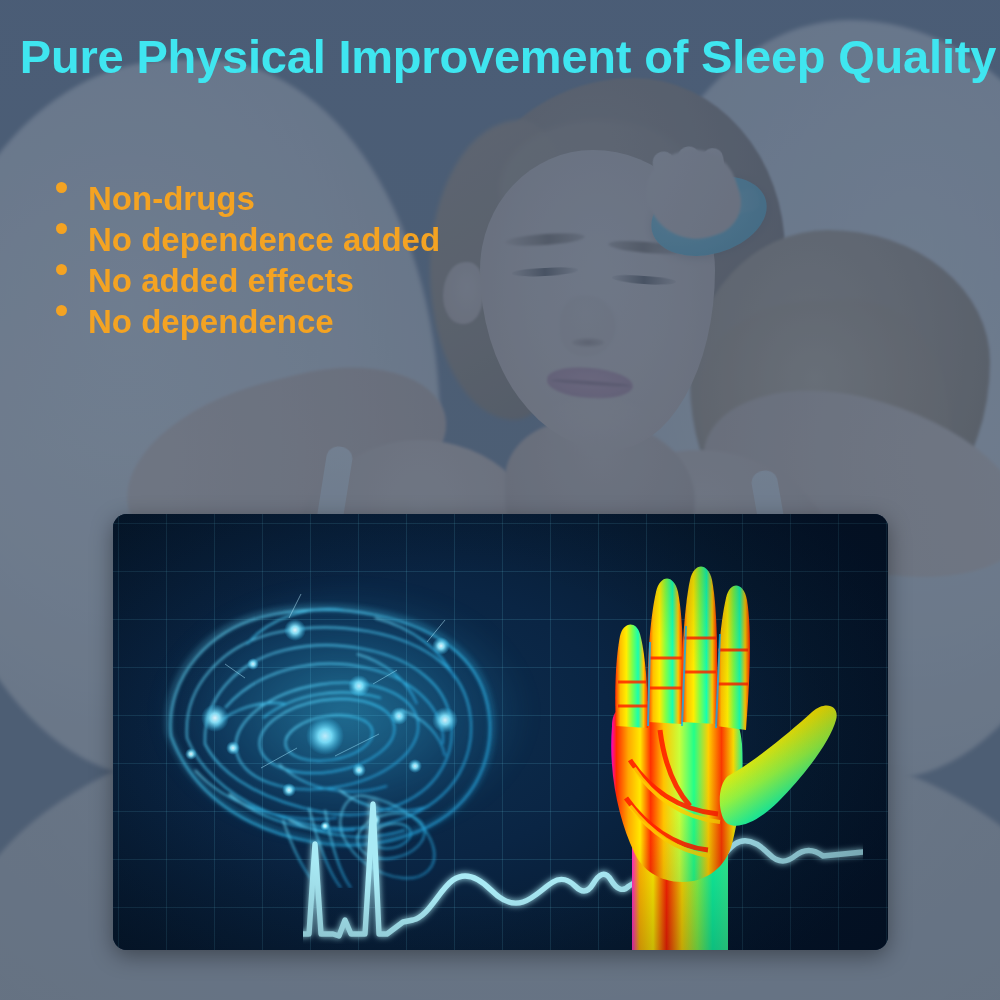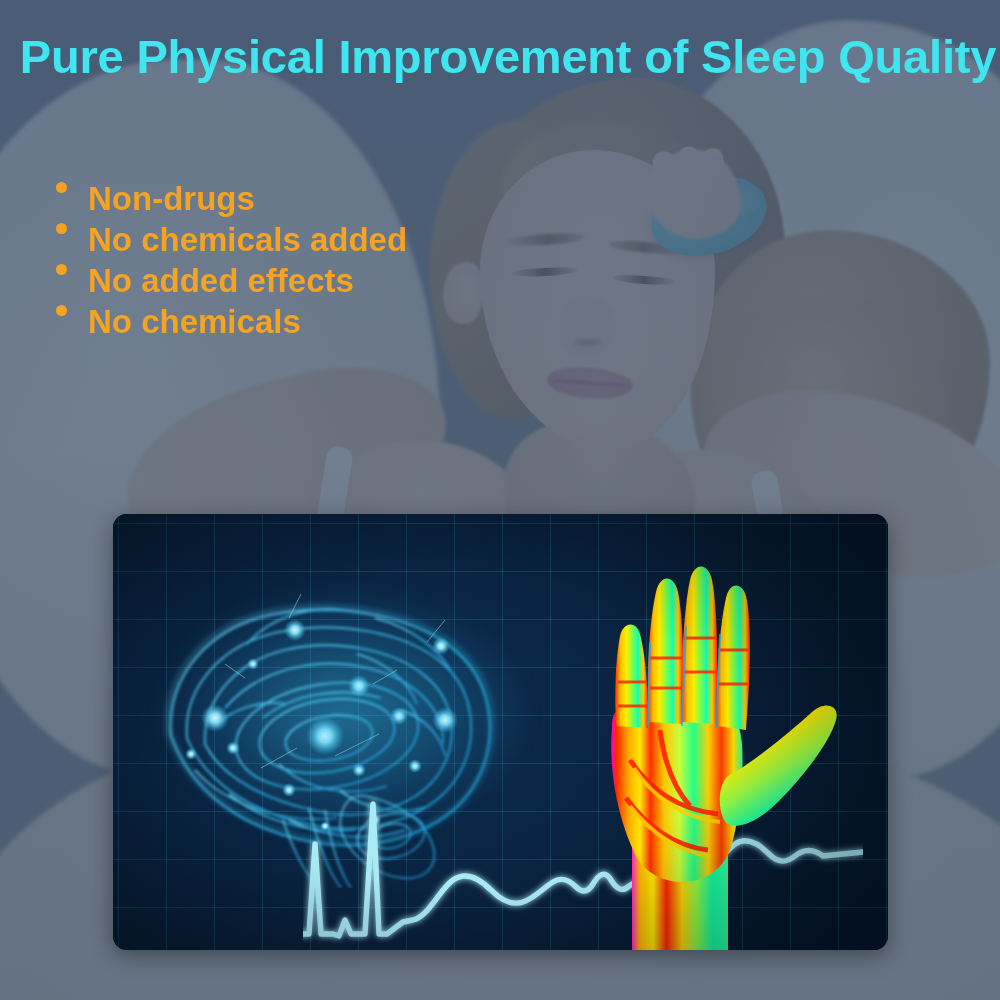--- a/index.html
+++ b/index.html
@@ -222,29 +222,29 @@
 
   <div class="title nosel">Pure Physical Improvement of Sleep Quality</div>
 
   <ul class="bullets nosel">
     <li class="bullet-row">
       <span class="bullet-dot"></span>
       <span class="bullet-text">Non-drugs</span>
     </li>
     <li class="bullet-row">
       <span class="bullet-dot"></span>
-      <span class="bullet-text">No chemicals added</span>
+      <span class="bullet-text">No dependence added</span>
     </li>
     <li class="bullet-row">
       <span class="bullet-dot"></span>
       <span class="bullet-text">No added effects</span>
     </li>
     <li class="bullet-row">
       <span class="bullet-dot"></span>
-      <span class="bullet-text">No chemicals</span>
+      <span class="bullet-text">No dependence</span>
     </li>
   </ul>
 
   <div class="panel">
     <div class="panel-bg"></div>
     <div class="panel-grid"></div>
 
     <div class="brain-wrap">
       <div class="brain-glow"></div>
       <svg width="430" height="330" viewBox="0 0 430 330">

